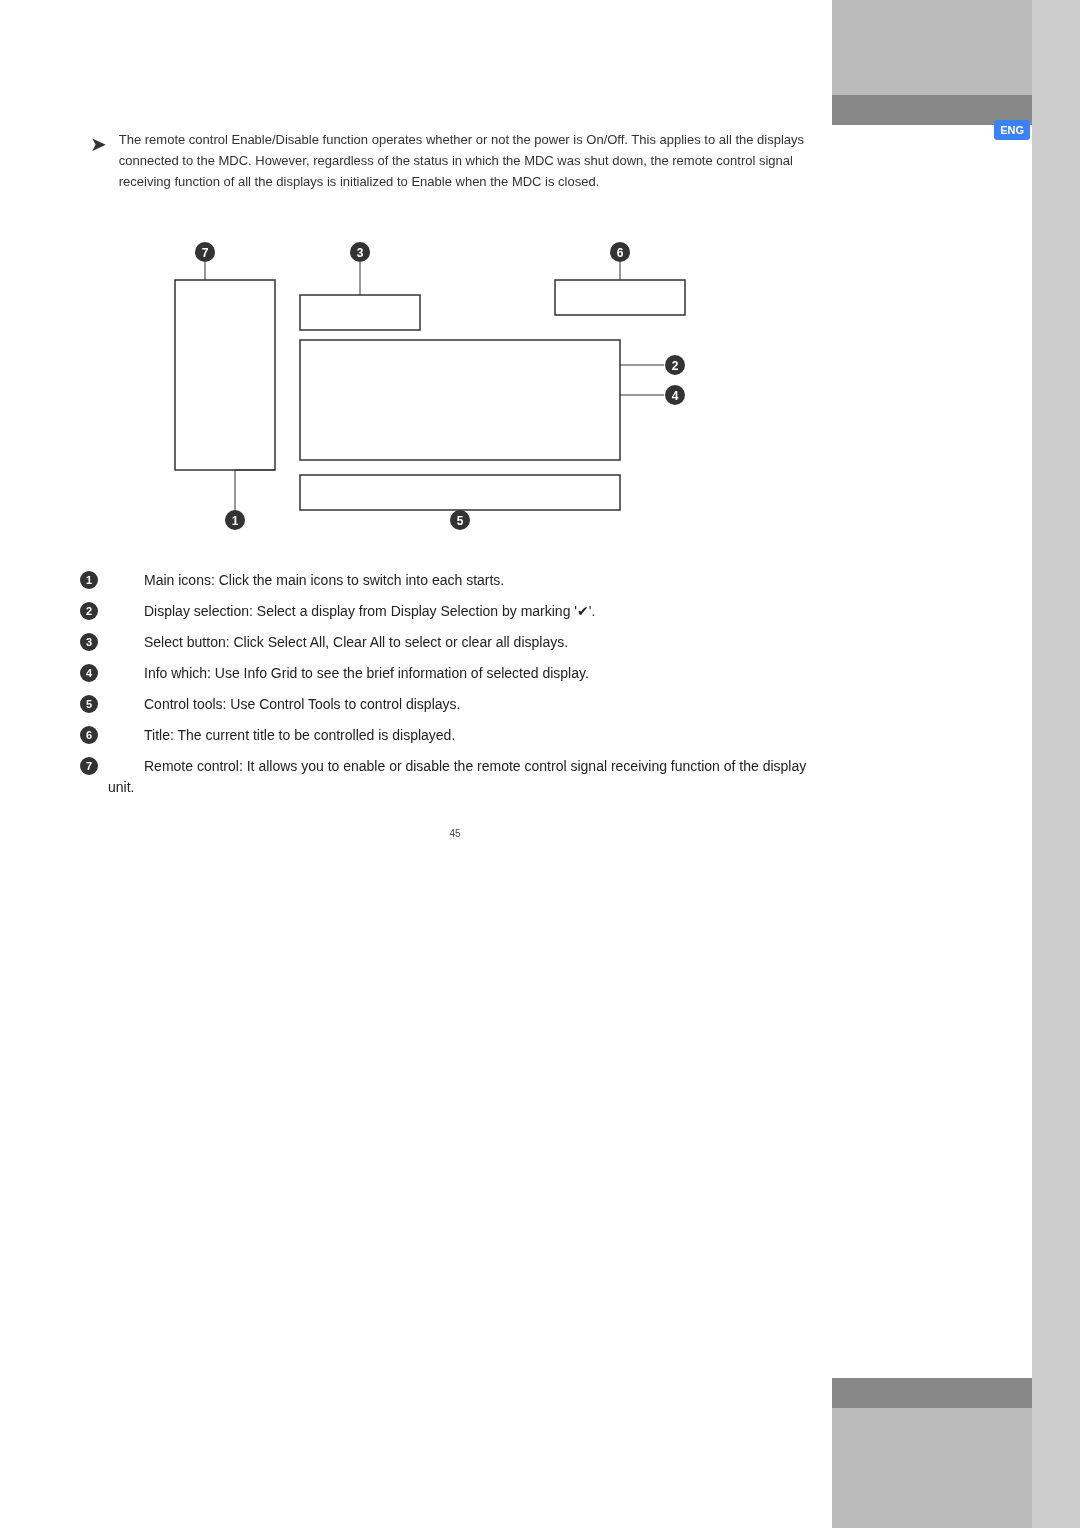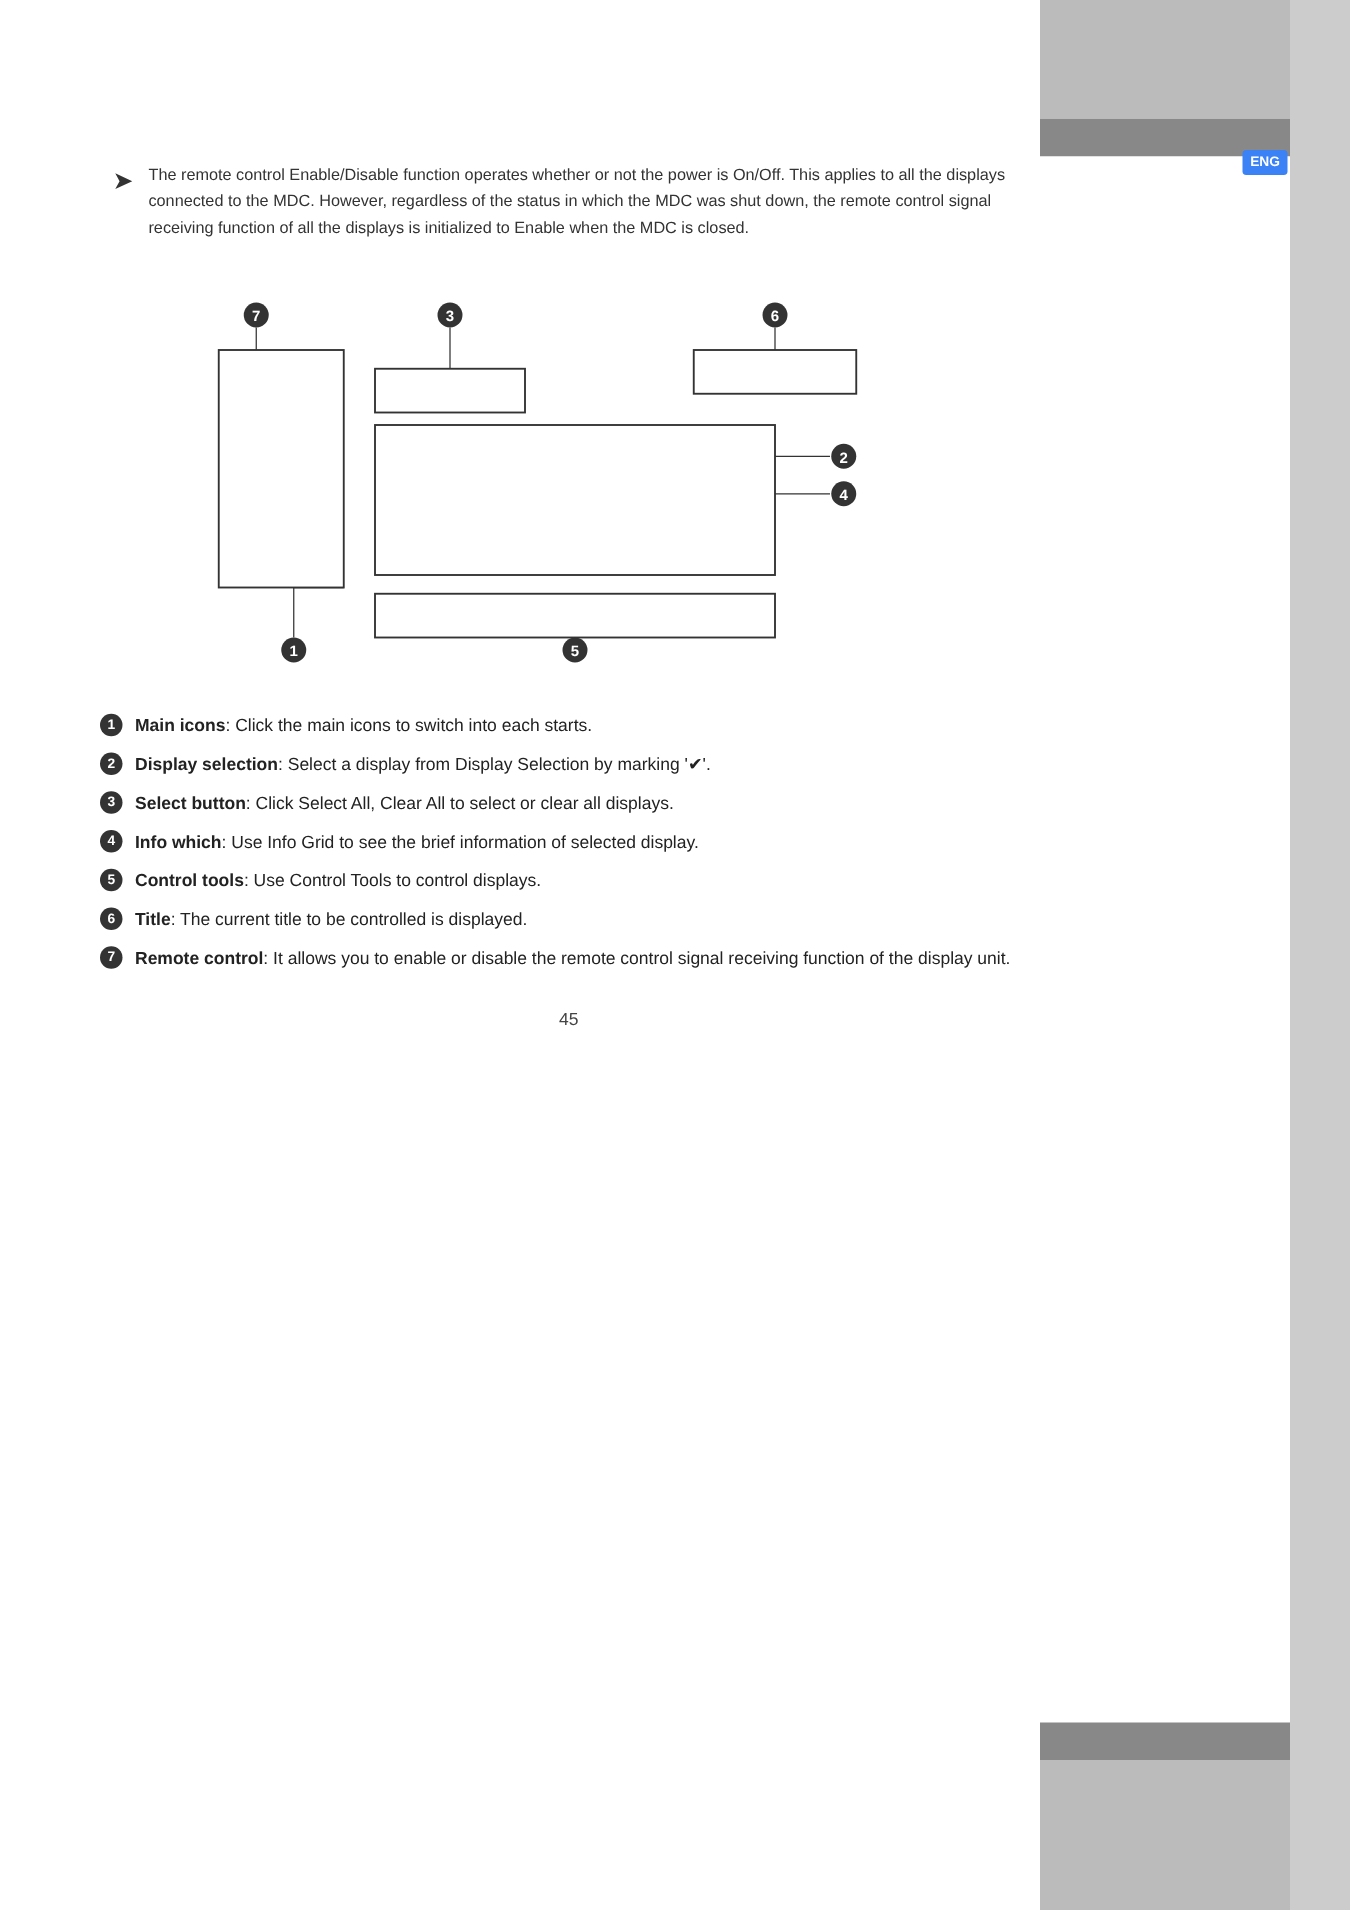--- a/index.html
+++ b/index.html
@@ -162,28 +162,29 @@
       font-size: 11px;
       font-weight: bold;
       flex-shrink: 0;
       margin-right: 10px;
       margin-top: 1px;
     }
     .desc-text {
       flex: 1;
     }
     .desc-label {
-      font-weight: bold;
+      font-weight: normal;
+      margin-left: 36px;
     }
 
     
     .page-number {
       text-align: center;
       margin-top: 30px;
-      font-size: 14px;
+      font-size: 10px;
       color: #444;
       padding-bottom: 20px;
     }
   </style>
 </head>
 <body>
 
 <div class="right-sidebar"></div>
 <div class="deco-block-top"></div>
 <div class="deco-block-mid"></div>

